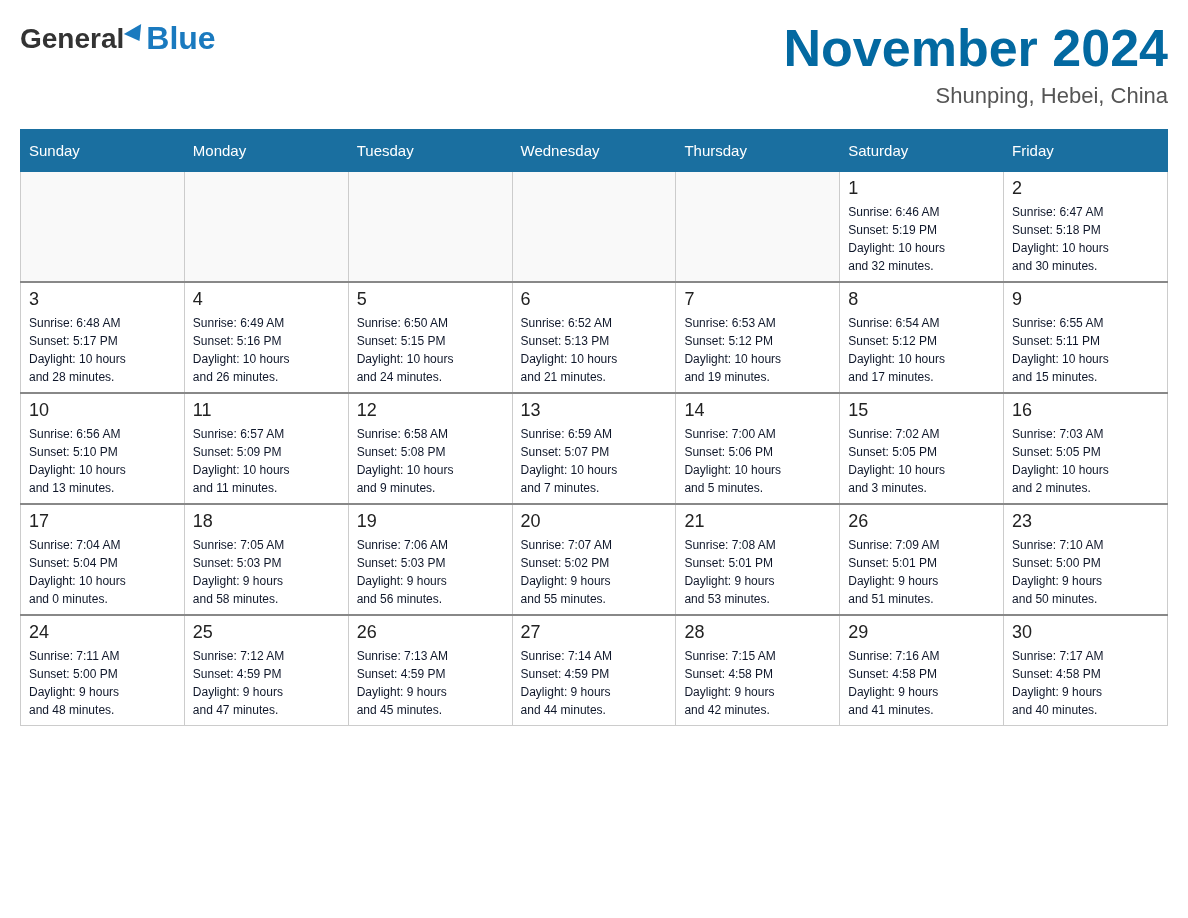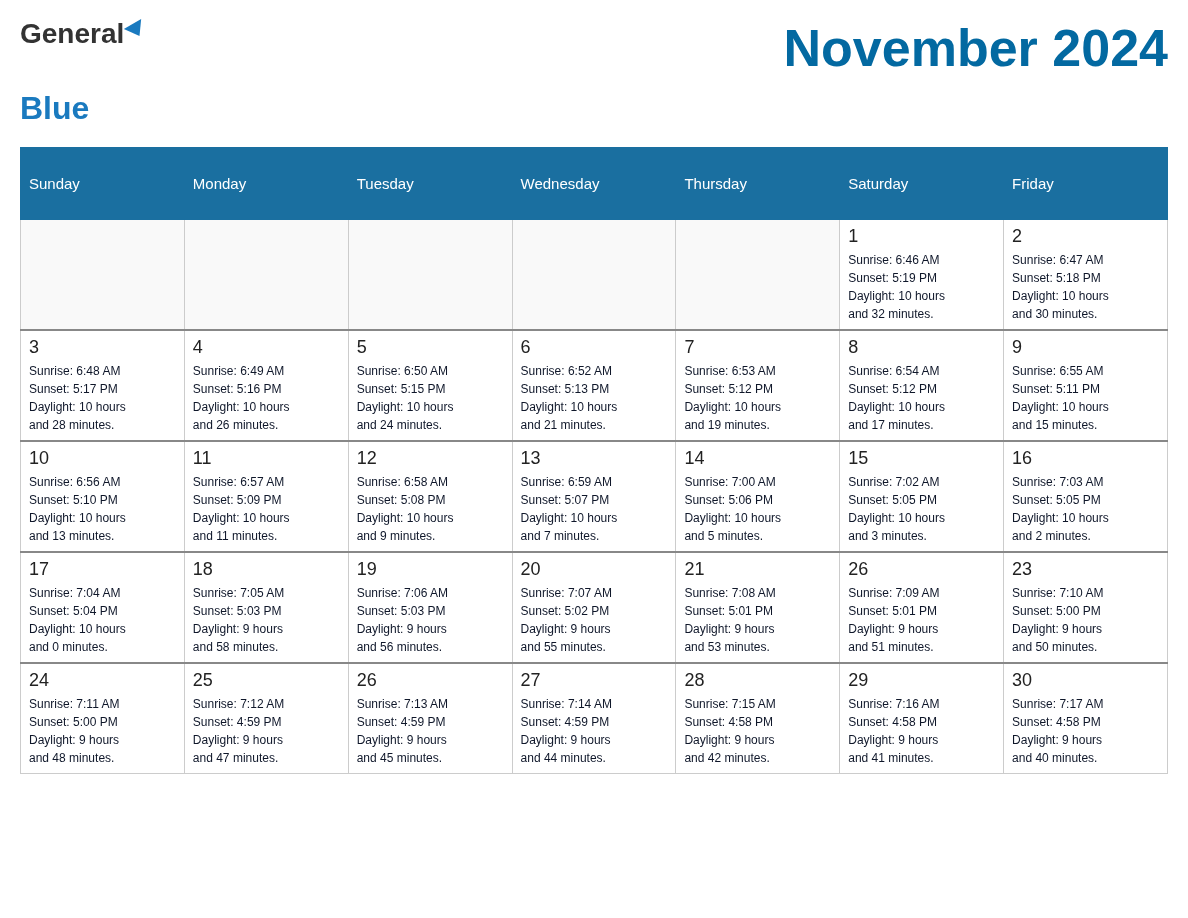--- a/index.html
+++ b/index.html
@@ -11,23 +11,22 @@
       min-height: 918px;
     }
     .header {
       display: flex;
       justify-content: space-between;
       align-items: flex-start;
       margin-bottom: 20px;
     }
     .logo {
       display: flex;
-      flex-direction: column;
-      align-items: flex-start;
-      gap: 42px;
+      flex-direction: row;
+      align-items: center;
     }
     .logo-text {
       font-size: 28px;
       font-weight: bold;
       color: #333;
       line-height: 1;
     }
     .logo-triangle {
       width: 0;
       height: 0;
@@ -64,21 +63,21 @@
       margin-top: 6px;
     }
     table {
       width: 100%;
       border-collapse: collapse;
       table-layout: fixed;
     }
     th {
       background-color: #1a6fa0;
       color: #fff;
-      padding: 27px 8px;
+      padding: 12px 8px;
       text-align: left;
       font-size: 15px;
       font-weight: normal;
       border: 1px solid #1a6fa0;
     }
     td {
       border: 1px solid #ccc;
       vertical-align: top;
       padding: 6px 8px;
       height: 110px;
@@ -109,20 +108,21 @@
 <div class="header">
   <div class="logo">
     <div class="logo-line">
       <span class="logo-text">General</span>
       <span class="logo-triangle"></span>
     </div>
     <span class="logo-blue">Blue</span>
   </div>
   <div class="title-block">
     <div class="calendar-title">November 2024</div>
+    <div class="calendar-subtitle">Shunping, Hebei, China</div>
   </div>
 </div>
 
 <table>
   <thead>
     <tr>
       <th><span>Sunday</span></th>
       <th><span>Monday</span></th>
       <th><span>Tuesday</span></th>
       <th><span>Wednesday</span></th>

